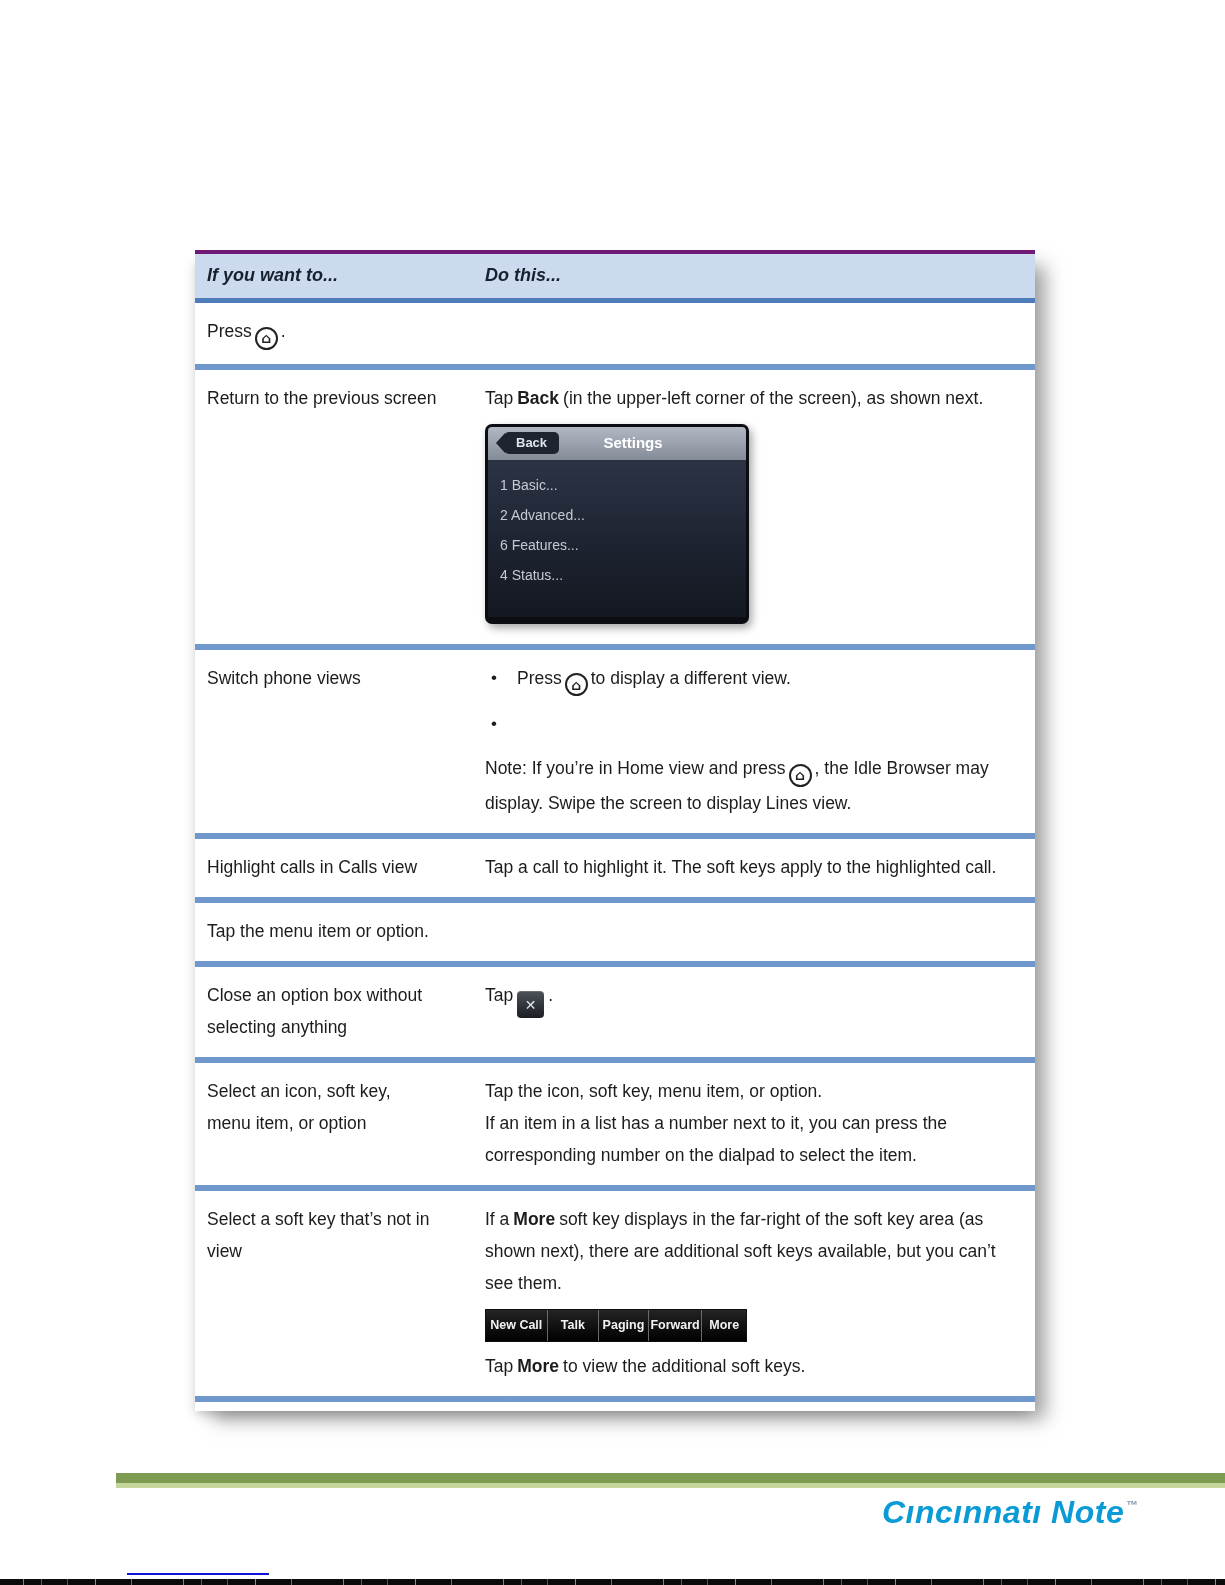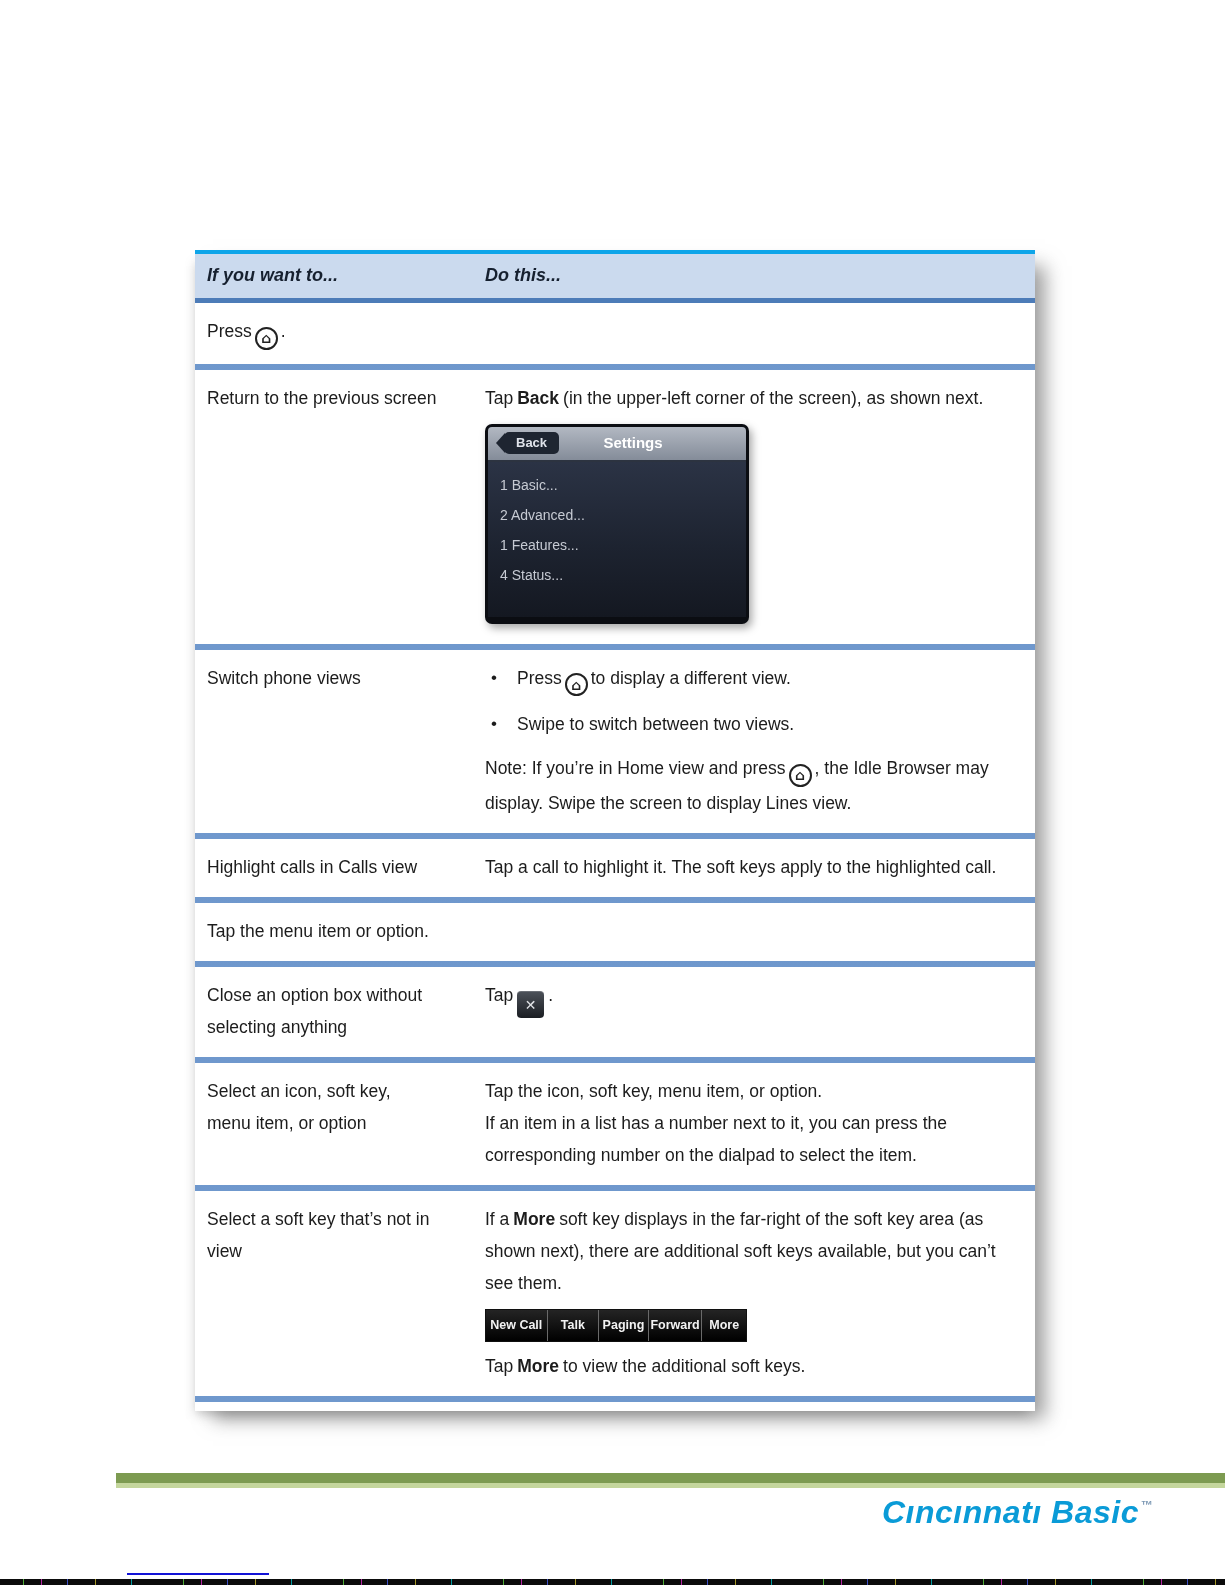--- a/index.html
+++ b/index.html
@@ -16,21 +16,21 @@
   .table-wrap {
     position:absolute; left:195px; top:250px; width:840px;
     background:#ffffff;
     padding-bottom:9px;
     box-shadow: 14px 12px 18px -4px rgba(105,105,105,0.65),
                 -4px 8px 10px -5px rgba(130,130,130,0.45);
   }
   .thead {
     display:flex;
     background:#cbdaee;
-    border-top:4px solid #0ea5e9;
+    border-top:4px solid #701a75;
     border-bottom:5px solid #4d7cb8;
     padding:11px 12px 12px 12px;
     font-style:italic; font-weight:bold;
     font-size:18px; color:#16202f;
   }
   .c1 { width:278px; flex-shrink:0; padding-right:20px; }
   .c2 { flex:1; }
   .trow {
     display:flex;
     border-bottom:6px solid;
@@ -180,39 +180,38 @@
         <span>Tap</span><span class="b">Back</span><span>(in the upper-left corner of the screen), as shown next.</span>
       </div>
       <div class="phone">
         <div class="phone-top">
           <span class="phone-title">Settings</span>
           <span class="back-btn">Back</span>
         </div>
         <div class="phone-body">
           <div class="phone-item">1 Basic...</div>
           <div class="phone-item">2 Advanced...</div>
-          <div class="phone-item">1 Features...</div>
+          <div class="phone-item">6 Features...</div>
           <div class="phone-item">4 Status...</div>
         </div>
       </div>
     </div>
   </div>
 
   <div class="trow">
     <div class="c1">
       <span class="want-line">Switch phone views</span>
     </div>
     <div class="c2">
       <div class="bullet">
         <span class="dot">•</span>
         <span><span>Press</span><span class="home-ic">⌂</span><span>to display a different view.</span></span>
       </div>
       <div class="bullet">
         <span class="dot">•</span>
-        <span>Swipe to switch between two views.</span>
       </div>
       <div class="note">
         <span>Note: If you’re in Home view and press</span><span class="home-ic">⌂</span><span>, the Idle Browser may display. Swipe the screen to display Lines view.</span>
       </div>
     </div>
   </div>
 
   <div class="trow">
     <div class="c1">
       <span class="want-line">Highlight calls in Calls view</span>
@@ -268,17 +267,17 @@
   </div>
 
 </div>
 
 <div class="green-bar">
   <div class="dark"></div>
   <div class="light"></div>
 </div>
 
 <div class="logo">
-  <span>Cıncınnatı Basic</span><sup>™</sup>
+  <span>Cıncınnatı Note</span><sup>™</sup>
 </div>
 
 <div class="link-line"></div>
 <div class="noise-strip"></div>
 
 </body></html>

